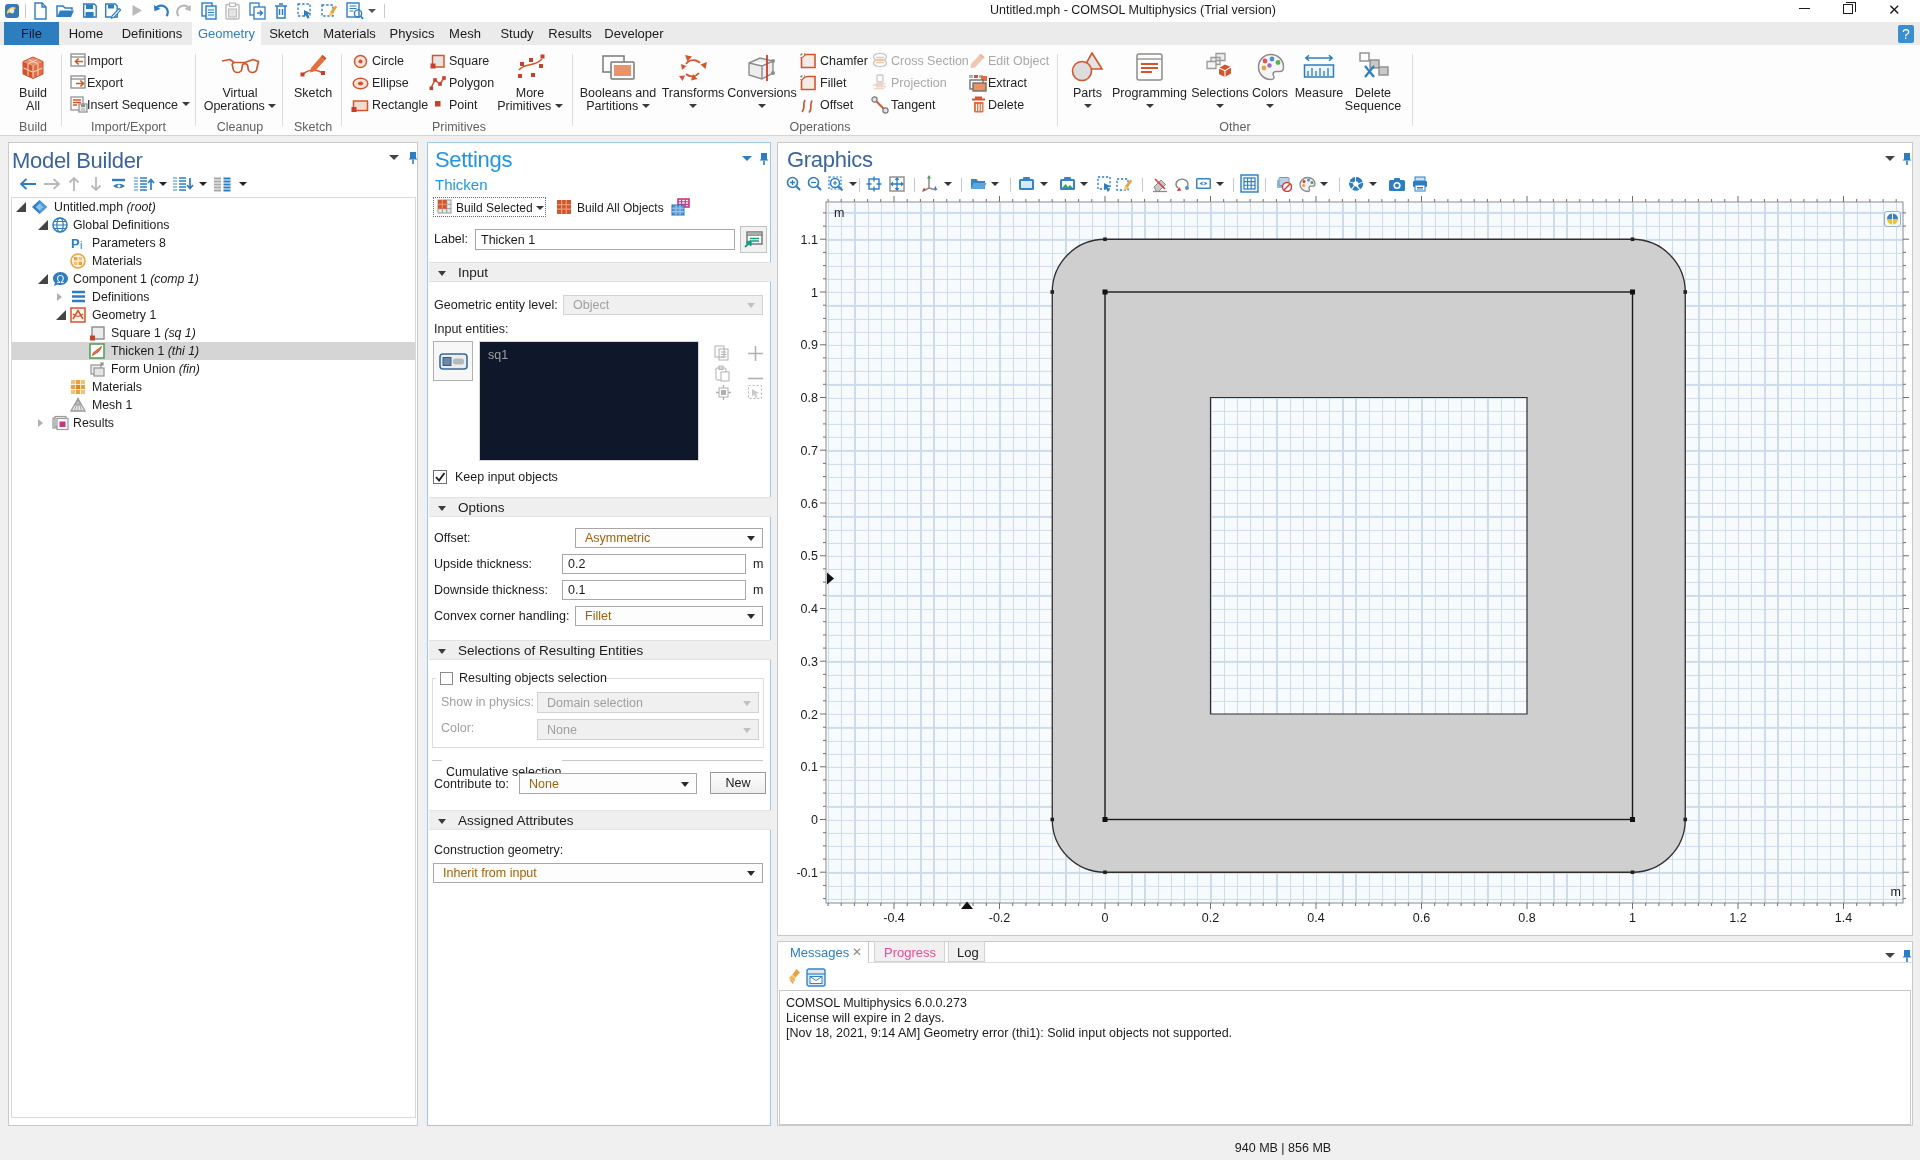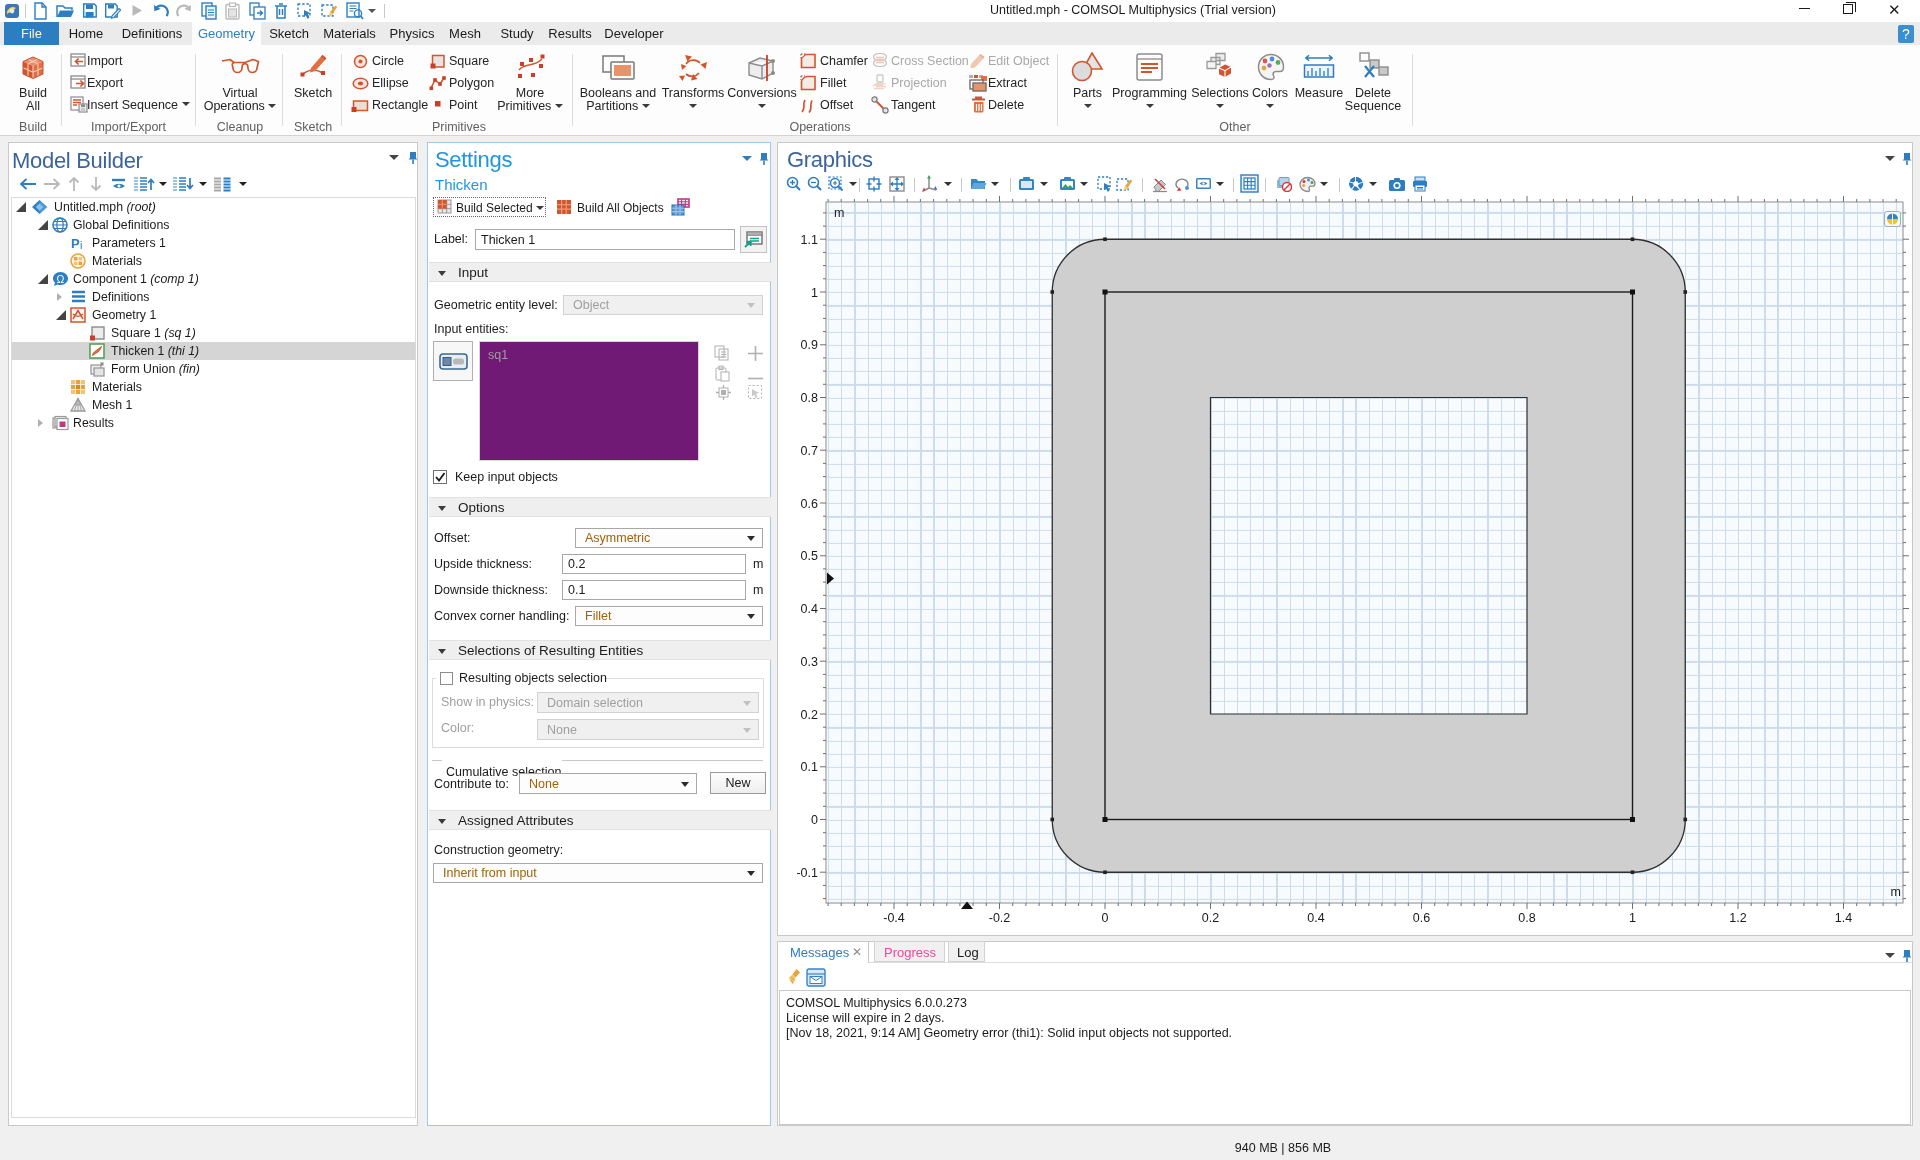--- a/index.html
+++ b/index.html
@@ -124,21 +124,21 @@
         <circle cx="12" cy="11.5" r="3.6" fill="none" stroke="#2d7dc1" stroke-width="1.4"></circle>
         <path d="M14.5 14 L17 16.8" stroke="#2d7dc1" stroke-width="1.8"></path>
       </svg>
     <div class="ab" style="left:368px;top:9px;">
         <div class="arr" style="border-top-color:#555;"></div>
       </div>
     <div class="ab" style="left:384px;top:4px;width:1px;height:14px;background:#c9c9c9;"></div>
   </div>
 
   <div class="ab" id="tabrow"></div>
-  <div class="ab" style="left:4px;top:22px;width:55px;height:23px;background:#2d7dc1;color:#fef9c3;font-size:13px;text-align:center;line-height:23px;">File</div>
+  <div class="ab" style="left:4px;top:22px;width:55px;height:23px;background:#2d7dc1;color:#0f172a;font-size:13px;text-align:center;line-height:23px;">File</div>
   <div class="tab" style="left:62px;top:22px;width:48px;">Home</div>
   <div class="tab" style="left:114px;top:22px;width:76px;">Definitions</div>
   <div class="tab" style="left:192px;top:22px;width:69px;background:#fdfdfd;color:#2d7dc1;">Geometry</div>
   <div class="tab" style="left:263px;top:22px;width:52px;">Sketch</div>
   <div class="tab" style="left:318px;top:22px;width:63px;">Materials</div>
   <div class="tab" style="left:386px;top:22px;width:52px;">Physics</div>
   <div class="tab" style="left:444px;top:22px;width:42px;">Mesh</div>
   <div class="tab" style="left:494px;top:22px;width:46px;">Study</div>
   <div class="tab" style="left:545px;top:22px;width:50px;">Results</div>
   <div class="tab" style="left:602px;top:22px;width:64px;">Developer</div>
@@ -440,21 +440,21 @@
             <ellipse cx="8" cy="8" rx="3.2" ry="7" fill="none" stroke="#2d7dc1" stroke-width="1.2"></ellipse>
             <path d="M1 8 h14 M2.2 4.5 h11.6 M2.2 11.5 h11.6" stroke="#2d7dc1" stroke-width="1.2"></path>
           </svg>
           <div class="txt" style="left:61px;">Global Definitions</div>
         </div>
       <div class="trow" style="left:0;top:36px;">
           <svg class="ab" style="left:59px;top:2px;" width="15" height="15">
             <text x="0" y="12" font-size="13" font-weight="bold" fill="#2d7dc1" font-family="Liberation Sans">P</text>
             <text x="9" y="13" font-size="11" fill="#2d7dc1" font-family="Liberation Sans">i</text>
           </svg>
-          <div class="txt" style="left:80px;">Parameters 1</div>
+          <div class="txt" style="left:80px;">Parameters 8</div>
         </div>
       <div class="trow" style="left:0;top:54px;">
           <svg class="ab" style="left:58px;top:1px;" width="16" height="16">
             <circle cx="8" cy="8" r="7" fill="#fdf4e8" stroke="#e8a33d" stroke-width="1.6"></circle>
             <rect x="4" y="4" width="3.4" height="3.4" fill="#e8a33d"></rect>
             <rect x="8.6" y="4" width="3.4" height="3.4" fill="#f0c27c"></rect>
             <rect x="4" y="8.6" width="3.4" height="3.4" fill="#f0c27c"></rect>
             <rect x="8.6" y="8.6" width="3.4" height="3.4" fill="#e8a33d"></rect>
           </svg>
           <div class="txt" style="left:80px;">Materials</div>
@@ -597,21 +597,21 @@
         <div class="carr"></div>
       </div>
     <div class="ab t12" style="left:6px;top:179px;">Input entities:</div>
     <div class="ab" style="left:5px;top:198px;width:40px;height:40px;background:#f7f7f7;border:1px solid #b0b0b0;">
         <svg style="margin:11px 0 0 5px;" width="29" height="17">
           <rect x="1" y="1" width="27" height="15" rx="3" fill="#e8eef4" stroke="#3a6a96" stroke-width="1.6"></rect>
           <rect x="4" y="4.5" width="8" height="8" fill="#6d88a6" stroke="#3a5a7e" stroke-width="1"></rect>
           <rect x="14" y="5.5" width="11" height="6" rx="2.5" fill="#b8b8b8"></rect>
         </svg>
       </div>
-    <div class="ab" style="left:51px;top:198px;width:220px;height:120px;background:#701a75;border:1px solid #d6d6d6;">
+    <div class="ab" style="left:51px;top:198px;width:220px;height:120px;background:#0f172a;border:1px solid #d6d6d6;">
         <div class="ab" style="left:8px;top:6px;font-size:12.5px;color:#9f9f9f;">sq1</div>
       </div>
     <svg class="ab" style="left:286px;top:202px;" width="17" height="17" stroke="#b0b0b0" fill="none">
         <rect x="1" y="1" width="9" height="11"></rect>
         <rect x="5" y="4" width="9" height="11"></rect>
         <path d="M7 7 h5 M7 9.5 h5 M7 12 h5" stroke-width="1"></path>
       </svg>
     <svg class="ab" style="left:319px;top:202px;" width="17" height="17" stroke="#b0b0b0">
         <path d="M8.5 1 V16 M1 8.5 H16" stroke-width="1.6"></path>
       </svg>

